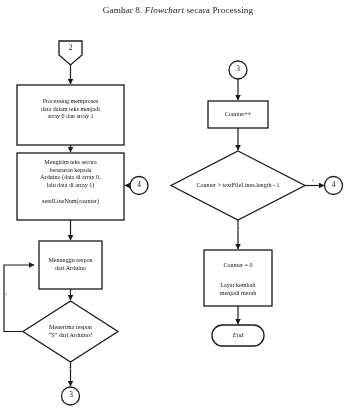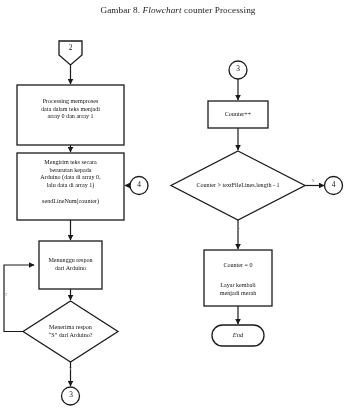--- a/index.html
+++ b/index.html
@@ -63,21 +63,21 @@
     text-align: center;
     font-size: 6.4px;
     font-style: italic;
     color: #121212;
   }
 </style>
 </head>
 <body>
 
 <div id="figure-title">
-  <span>Gambar 8. </span><span class="it">Flowchart</span><span> counter Processing</span>
+  <span>Gambar 8. </span><span class="it">Flowchart</span><span> secara Processing</span>
 </div>
 
 <svg id="canvas" viewBox="0 0 356 418" width="356" height="418" xmlns="http://www.w3.org/2000/svg">
   <defs>
     <marker id="arrow" viewBox="0 0 10 10" refX="9" refY="5" markerWidth="5" markerHeight="5" orient="auto-start-reverse">
       <path d="M 0 0 L 10 5 L 0 10 z" fill="#1a1a1a"></path>
     </marker>
   </defs>
 
   <g stroke="#1a1a1a" fill="none" stroke-width="1.2" stroke-linejoin="miter">

